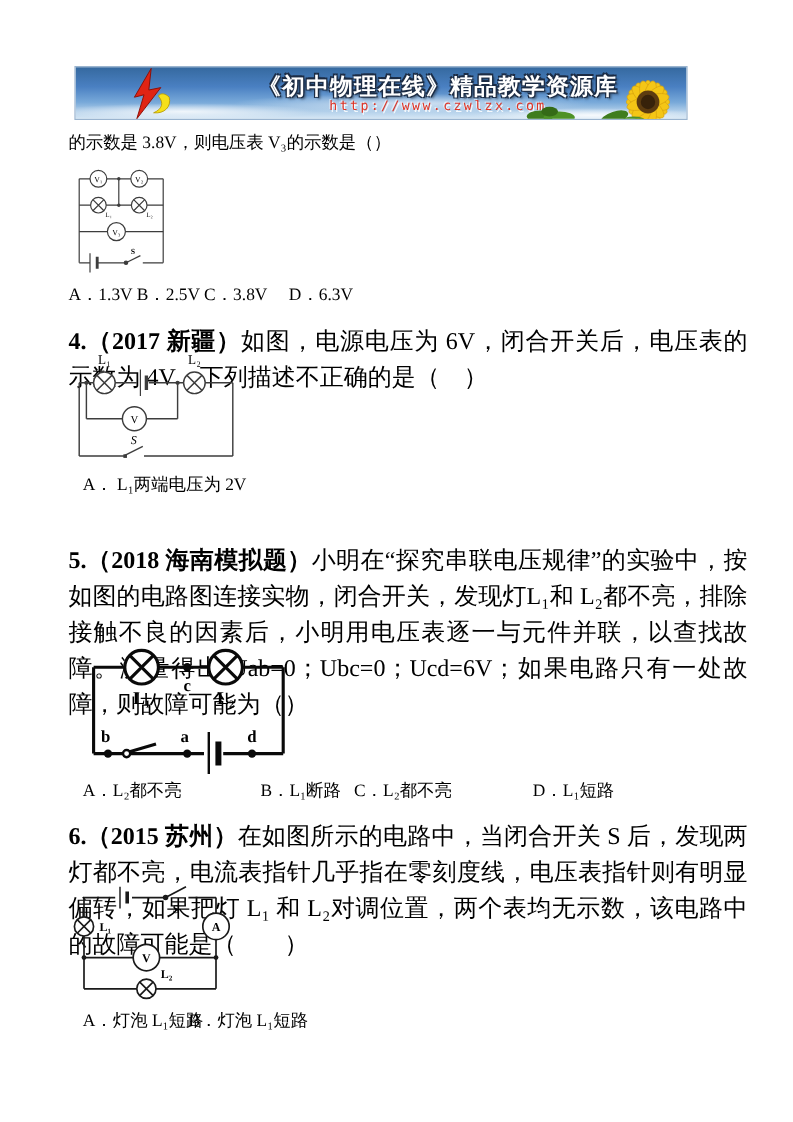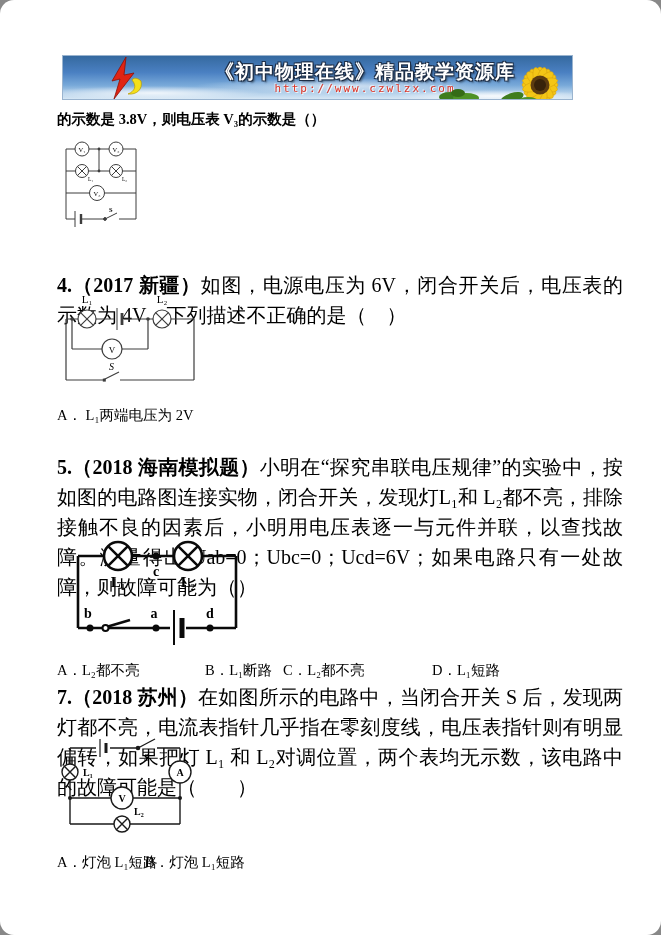--- a/index.html
+++ b/index.html
@@ -1,19 +1,19 @@
 <!DOCTYPE html>
 <html style="--sky_top: #35699f; --sky_bottom: #d6e7f5; --url_red: #e03425; --logo_red: #e02414; --logo_yellow: #f5e01a; --sunflower_petal: #f4c616; --sunflower_center: #5d3c10; --leaf_green: #3f7d1e;"><head>
 <meta charset="utf-8">
 <style>
   html,body{margin:0;padding:0;background:#888;}
   #page{
     position:relative;width:661px;height:935px;background:#fff;
     margin:0 auto;overflow:hidden;
-    font-family:"Liberation Serif","DejaVu Serif",serif;color:#000;border-radius:14px;
+    font-family:"Liberation Serif","DejaVu Serif",serif;color:#000;
   }
   
   #banner{
     position:absolute;left:62px;top:55px;width:511px;height:45px;overflow:hidden;
     background:linear-gradient(180deg,var(--sky_top) 0%,#4a80c2 38%,#78a9d9 68%,#b9d4ec 88%,var(--sky_bottom) 100%);
     border:1px solid #9ab4cf;box-sizing:border-box;
   }
   .cloud{position:absolute;pointer-events:none;}
   .cloud.c1{left:130px;top:22px;width:300px;height:16px;background:radial-gradient(ellipse at center,rgba(255,255,255,.65),rgba(255,255,255,0) 70%);}
   .cloud.c2{left:-20px;top:30px;width:220px;height:14px;background:radial-gradient(ellipse at center,rgba(255,255,255,.8),rgba(255,255,255,0) 70%);}
@@ -26,25 +26,25 @@
   }
   #banner-url{
     position:absolute;left:118px;top:26px;width:368px;text-align:center;
     font-family:"DejaVu Sans Mono","Liberation Mono",monospace;
     font-weight:normal;font-size:11px;letter-spacing:2px;color:var(--url_red);white-space:nowrap;
     text-shadow:1px 1px 0 rgba(255,255,255,.85),-1px -1px 0 rgba(255,255,255,.6);
   }
   #banner-sunflower{position:absolute;right:-6px;top:4px;}
   #banner-shrub{position:absolute;right:88px;top:30px;}
   
-  .tline{position:absolute;left:57px;font-size:14.5px;line-height:20px;white-space:nowrap;font-weight:bold;}
+  .tline{position:absolute;left:57px;font-size:14.5px;line-height:20px;white-space:nowrap;}
   .para{position:absolute;left:57px;width:566px;font-size:20px;line-height:30px;text-align:justify;}
   .lead{font-weight:bold;}
   .optrow{position:absolute;left:57px;width:566px;height:20px;font-size:14.5px;}
-  .optrow .opt{position:absolute;top:12px;white-space:nowrap;}
+  .optrow .opt{position:absolute;top:0;white-space:nowrap;margin-left:12px;}
   
   .circuit{position:absolute;}
   svg text{font-family:"Liberation Serif","DejaVu Serif",serif;fill:#000;}
 </style>
 </head>
 <body>
 
 <div id="page">
 
   <div id="banner">
@@ -131,20 +131,21 @@
       <circle cx="37" cy="32" r="1.4" fill="#3d3d3d" stroke="none"></circle>
     </g>
     <text x="20" y="12.5" font-size="6.5" text-anchor="middle">V₁</text>
     <text x="54" y="12.5" font-size="6.5" text-anchor="middle">V₂</text>
     <text x="35" y="56.5" font-size="6.5" text-anchor="middle">V₃</text>
     <text x="26" y="42" font-size="5.5">L₁</text>
     <text x="60" y="42" font-size="5.5">L₂</text>
     <text x="47" y="73" font-size="6.5" font-weight="bold">S</text>
   </svg>
 
+  <div class="tline" style="top:236px">A．1.3V B．2.5V C．3.8V　 D．6.3V</div>
 
   <p class="para" style="top:250px"><span class="lead">4.（2017 新疆）</span><span>如图，电源电压为 6V，闭合开关后，电压表的示数为 4V，下列描述不正确的是（　）</span></p>
 
   <svg class="circuit" style="left:60px;top:292px" width="142" height="95" viewBox="0 0 142 95">
     <g stroke="#3d3d3d" stroke-width="1.2" fill="none">
       <path d="M6,27 H54 M64,27 H134"></path>
       <path d="M6,27 V88 M134,27 V88"></path>
       <path d="M12,27 V57 M88,27 V57 M12,57 H88"></path>
       <path d="M6,88 H44 M60,88 H134"></path>
       <g>
@@ -214,21 +215,21 @@
     <text x="142" y="84" font-size="14" font-weight="bold" text-anchor="middle">d</text>
   </svg>
 
   <div class="optrow" style="top:649px">
     <span class="opt" style="left:0">A．L₂都不亮</span>
     <span class="opt" style="left:148px">B．L₁断路</span>
     <span class="opt" style="left:226px">C．L₂都不亮</span>
     <span class="opt" style="left:375px">D．L₁短路</span>
   </div>
 
-  <p class="para" style="top:662px"><span class="lead">7.（2018 苏州）</span><span>在如图所示的电路中，当闭合开关 S 后，发现两灯都不亮，电流表指针几乎指在零刻度线，电压表指针则有明显偏转，如果把灯 L₁ 和 L₂对调位置，两个表均无示数，该电路中的故障可能是（　　）</span></p>
+  <p class="para" style="top:662px"><span class="lead">6.（2015 苏州）</span><span>在如图所示的电路中，当闭合开关 S 后，发现两灯都不亮，电流表指针几乎指在零刻度线，电压表指针则有明显偏转，如果把灯 L₁ 和 L₂对调位置，两个表均无示数，该电路中的故障可能是（　　）</span></p>
 
   <svg class="circuit" style="left:60px;top:734px" width="148" height="102" viewBox="0 0 148 102">
     <g stroke="#1a1a1a" stroke-width="1.4" fill="none">
       <path d="M10,14 H36 M50,14 H77 M97,14 H120"></path>
       <path d="M120,14 V27 M120,49 V90 M10,14 V30 M10,46 V90 M10,90 H120"></path>
       <path d="M10,64 H120"></path>
       <g>
         <path d="M40,5 V23" stroke-width="1.2"></path>
         <path d="M46,9 V19" stroke-width="3"></path>
       </g>

